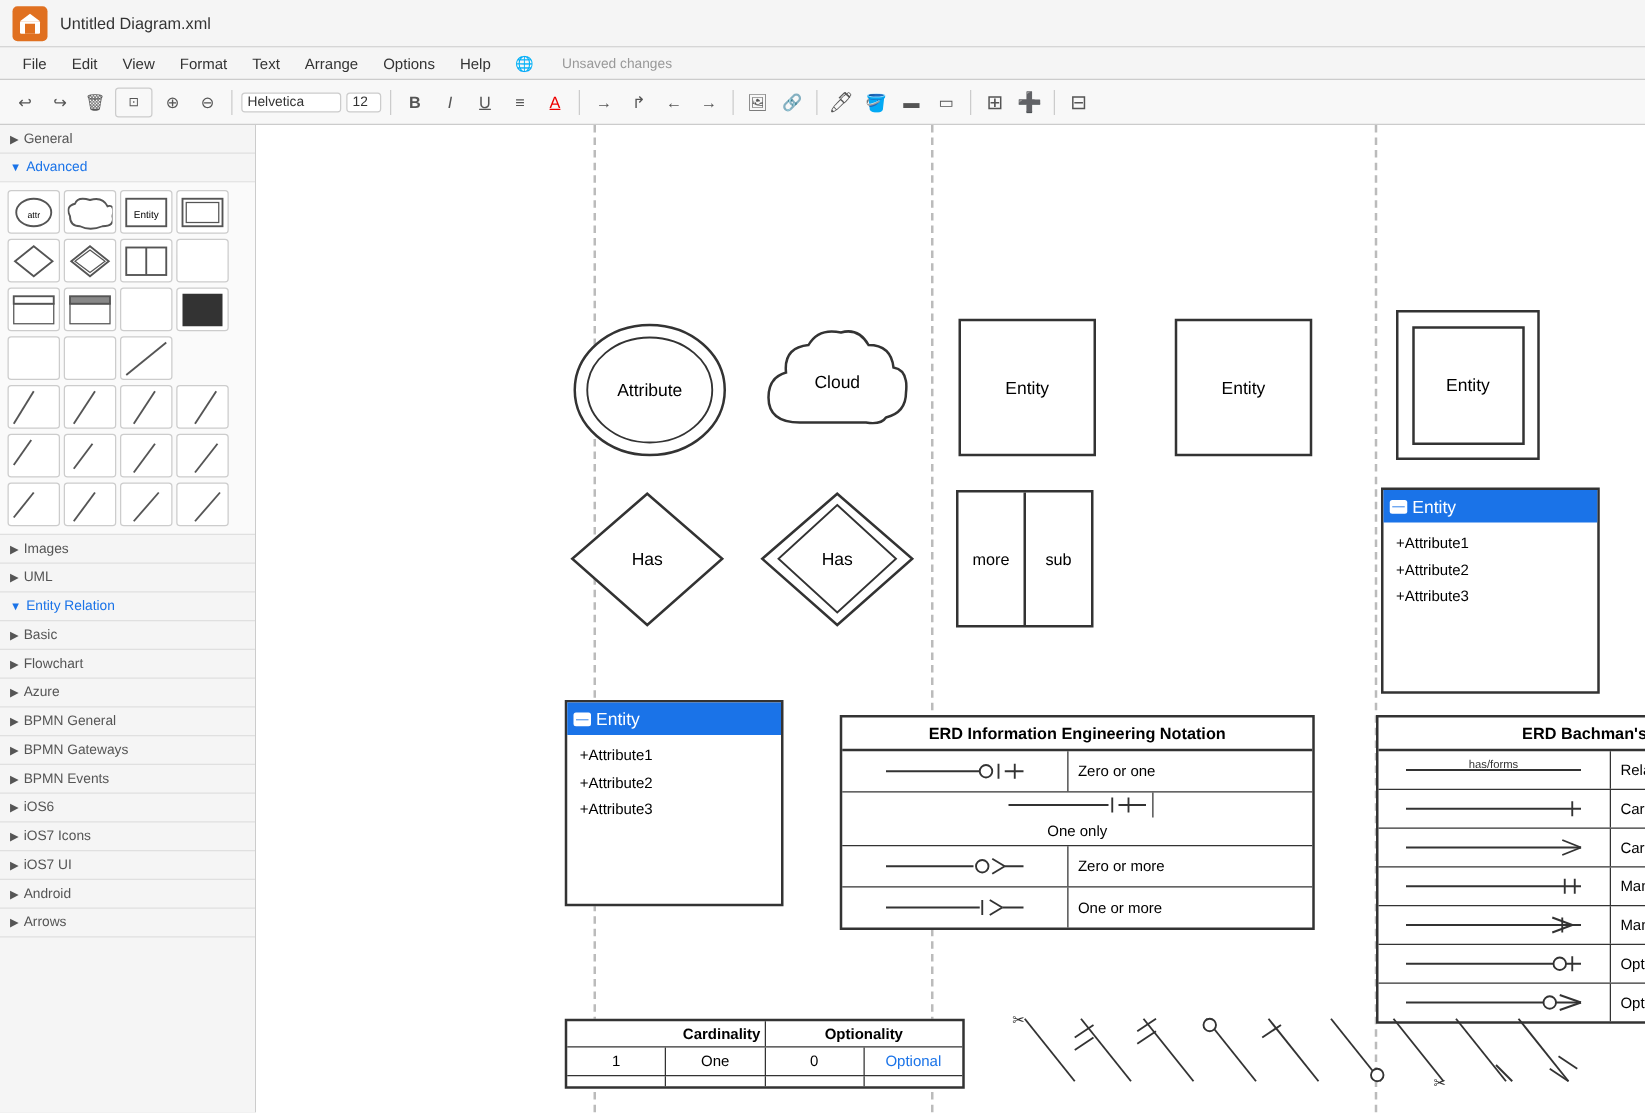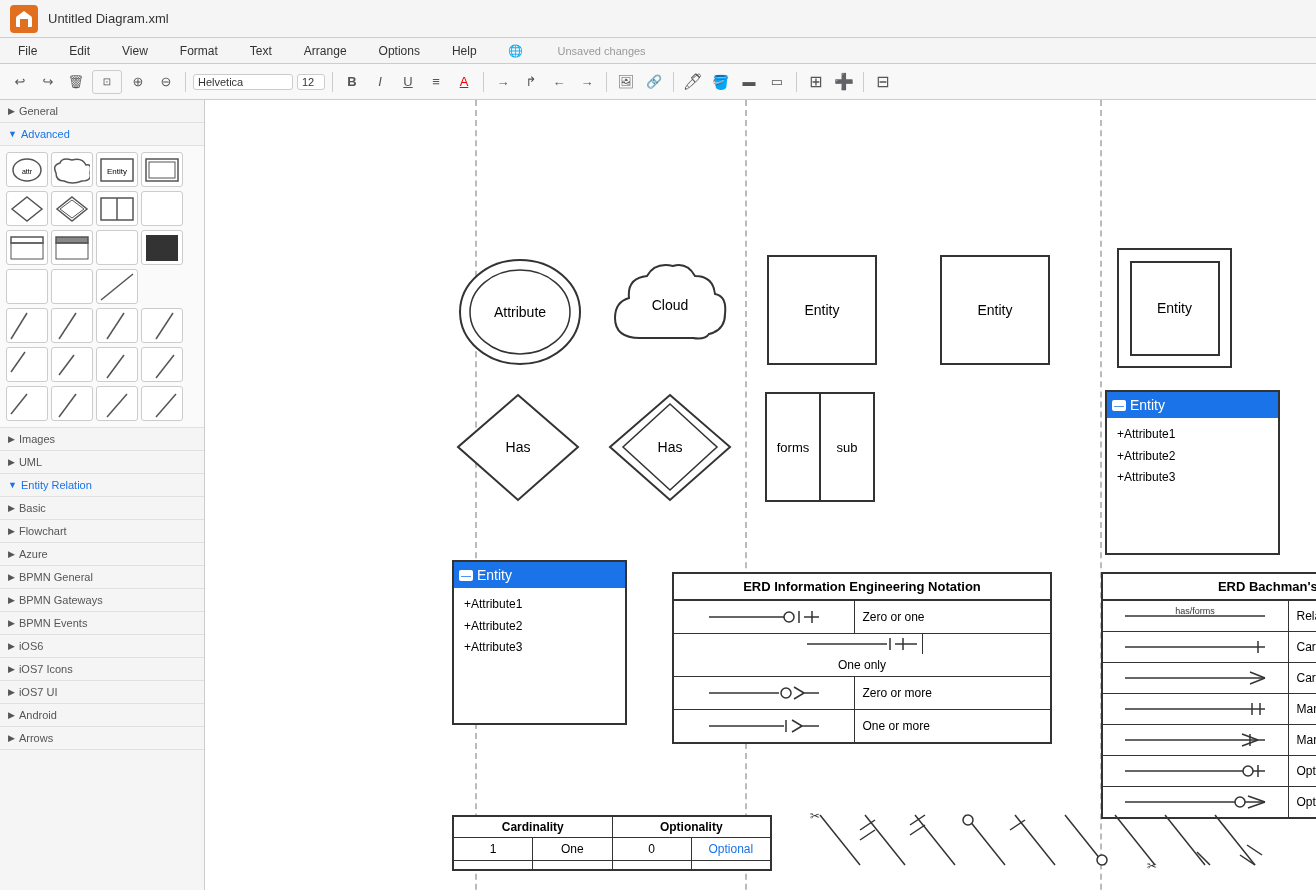--- a/index.html
+++ b/index.html
@@ -2,21 +2,21 @@
 <html><head>
   <meta charset="utf-8">
   <style>
     * { box-sizing: border-box; margin: 0; padding: 0; }
     body { font-family: 'Helvetica Neue', Helvetica, Arial, sans-serif; font-size: 12px; background: #f0f0f0; display: flex; flex-direction: column; height: 890px; overflow: hidden; }
 
     
     #titlebar { display: flex; align-items: center; background: #f5f5f5; border-bottom: 1px solid #ccc; height: 38px; padding: 0 10px; gap: 10px; }
     #app-icon { width: 28px; height: 28px; background: #e07020; border-radius: 4px; display: flex; align-items: center; justify-content: center; color: white; font-weight: bold; font-size: 14px; }
     #title-text { font-size: 13px; font-weight: 500; color: #333; }
-    #menu-bar { display: flex; align-items: center; background: #f5f5f5; border-bottom: 1px solid #ccc; height: 26px; padding: 0 10px; gap: 16px; }
+    #menu-bar { display: flex; align-items: center; background: #f5f5f5; border-bottom: 1px solid #ccc; height: 26px; padding: 0 10px; gap: 4px; }
     .menu-item { font-size: 12px; color: #333; padding: 2px 8px; cursor: pointer; border-radius: 3px; }
     #unsaved { font-size: 11px; color: #999; margin-left: 10px; }
 
     
     #toolbar { display: flex; align-items: center; background: #f8f8f8; border-bottom: 1px solid #ccc; height: 36px; padding: 0 8px; gap: 4px; }
     .tool-btn { width: 24px; height: 24px; display: flex; align-items: center; justify-content: center; border: none; background: none; cursor: pointer; border-radius: 3px; color: #555; font-size: 13px; }
     .tool-separator { width: 1px; height: 20px; background: #ccc; margin: 0 3px; }
     .tool-font { font-size: 11px; color: #333; border: 1px solid #ccc; padding: 1px 4px; border-radius: 3px; background: white; }
     .tool-font-size { width: 28px; font-size: 11px; color: #333; border: 1px solid #ccc; padding: 1px 4px; border-radius: 3px; background: white; }
 
@@ -68,21 +68,21 @@
 </div>
 
 <div id="toolbar">
   <button class="tool-btn">↩</button>
   <button class="tool-btn">↪</button>
   <button class="tool-btn">🗑</button>
   <button class="tool-btn" style="font-size:10px; border:1px solid #ccc; width:30px;">⊡</button>
   <button class="tool-btn">⊕</button>
   <button class="tool-btn">⊖</button>
   <div class="tool-separator"></div>
-  <input class="tool-font" type="text" style="width: 100px;" value="Helvetica">
+  <input class="tool-font" type="text" style="width: 80px;" value="Helvetica">
   <input class="tool-font-size" type="text" value="12" style="">
   <div class="tool-separator"></div>
   <button class="tool-btn" style="font-weight:bold;">B</button>
   <button class="tool-btn" style="font-style:italic;">I</button>
   <button class="tool-btn" style="text-decoration:underline;">U</button>
   <button class="tool-btn">≡</button>
   <button class="tool-btn" style="text-decoration:underline; color:#e00;">A</button>
   <div class="tool-separator"></div>
   <button class="tool-btn">→</button>
   <button class="tool-btn">↱</button>
@@ -362,21 +362,21 @@
       <div style="position:absolute; left:400px; top:290px; width:130px; height:115px;">
         <svg width="130" height="115" viewBox="0 0 130 115">
           <polygon points="65,5 125,57 65,110 5,57" fill="white" stroke="#333" stroke-width="2"></polygon>
           <polygon points="65,14 112,57 65,100 18,57" fill="white" stroke="#333" stroke-width="1.5"></polygon>
           <text x="65" y="62" text-anchor="middle" font-size="14" font-family="Helvetica">Has</text>
         </svg>
       </div>
 
       <div style="position:absolute; left:560px; top:292px; width:110px; height:110px; border:2px solid #333; background:white; display:flex;">
         <div style="flex:1; border-right:2px solid #333; display:flex; align-items:center; justify-content:center; font-size:13px;">
-          <span>forms</span>
+          <span>more</span>
         </div>
         <div style="flex:1; display:flex; align-items:center; justify-content:center; font-size:13px;">
           <span>sub</span>
         </div>
       </div>
 
 
       <div style="position:absolute; left:900px; top:290px; width:175px; min-height:165px; border:2px solid #333; background:white;">
         <div style="background:#1a73e8; color:white; text-align:center; font-size:14px; font-weight:500; padding:5px; display:flex; align-items:center; gap:4px;">
           <span style="font-size:10px; background:white; color:#1a73e8; border-radius:2px; padding:0 2px;">—</span>
@@ -563,21 +563,21 @@
             <div style="flex:1; padding:4px 8px; font-size:12px; display:flex; align-items:center;">
                 <span>Optional, Many</span>
               </div>
           </div>
         </div>
       </div>
 
       <div style="position:absolute; left:247px; top:715px; width:320px;">
         <div style="border:2px solid #333; background:white;">
           <div style="display:flex; border-bottom:1px solid #333;">
-            <div style="flex:1.2; border-right:1px solid #333; text-align:center; font-size:12px; font-weight:600; padding:3px;"><span>Cardinality</span></div>
+            <div style="flex:1.2; border-right:1px solid #333; text-align:right; font-size:12px; font-weight:600; padding:3px;"><span>Cardinality</span></div>
             <div style="flex:1.2; text-align:center; font-size:12px; font-weight:600; padding:3px;"><span>Optionality</span></div>
           </div>
 
           <div style="display:flex; border-bottom:1px solid #333;">
             <div style="flex:0.6; border-right:1px solid #333; text-align:center; font-size:12px; padding:4px;"><span>1</span></div>
             <div style="flex:0.6; border-right:1px solid #333; text-align:center; font-size:12px; padding:4px;"><span>One</span></div>
             <div style="flex:0.6; border-right:1px solid #333; text-align:center; font-size:12px; padding:4px;"><span>0</span></div>
             <div style="flex:0.6; text-align:center; font-size:12px; padding:4px; color:#1a73e8;"><span>Optional</span></div>
           </div>
 

